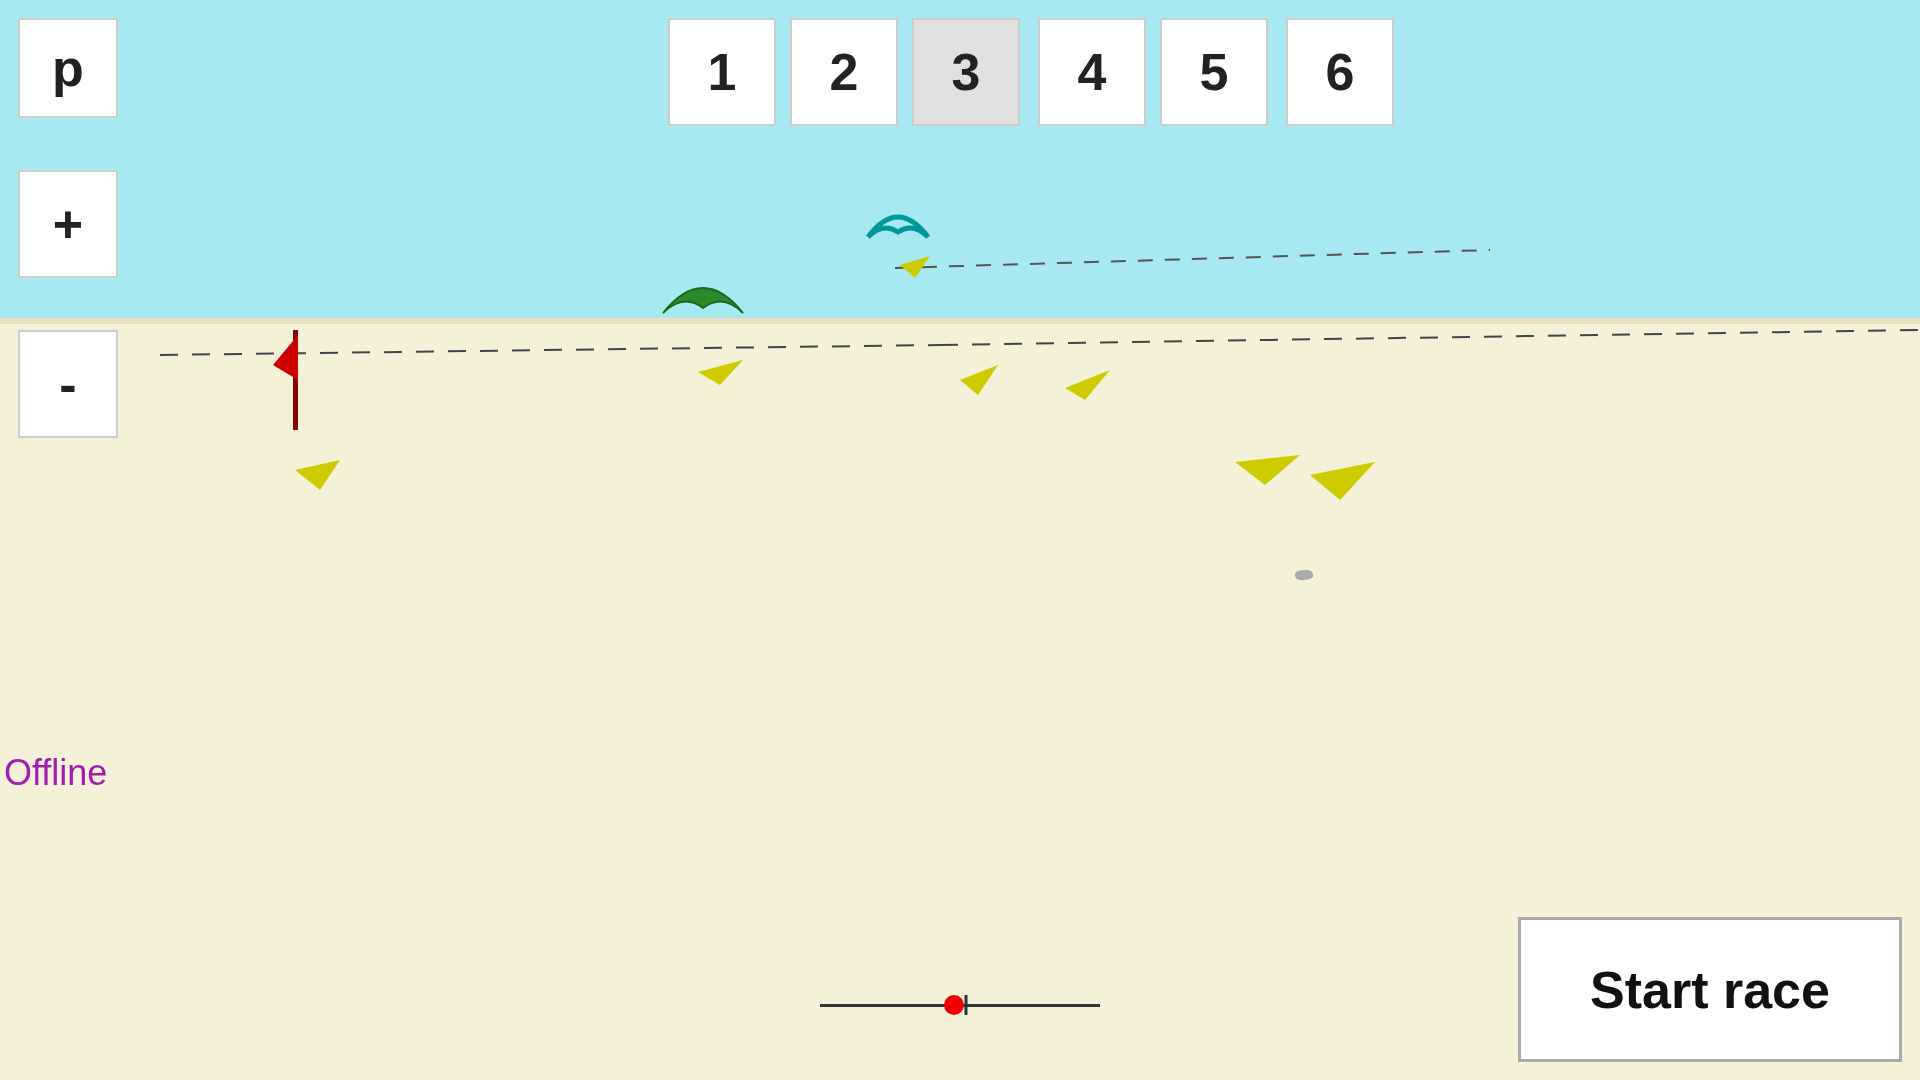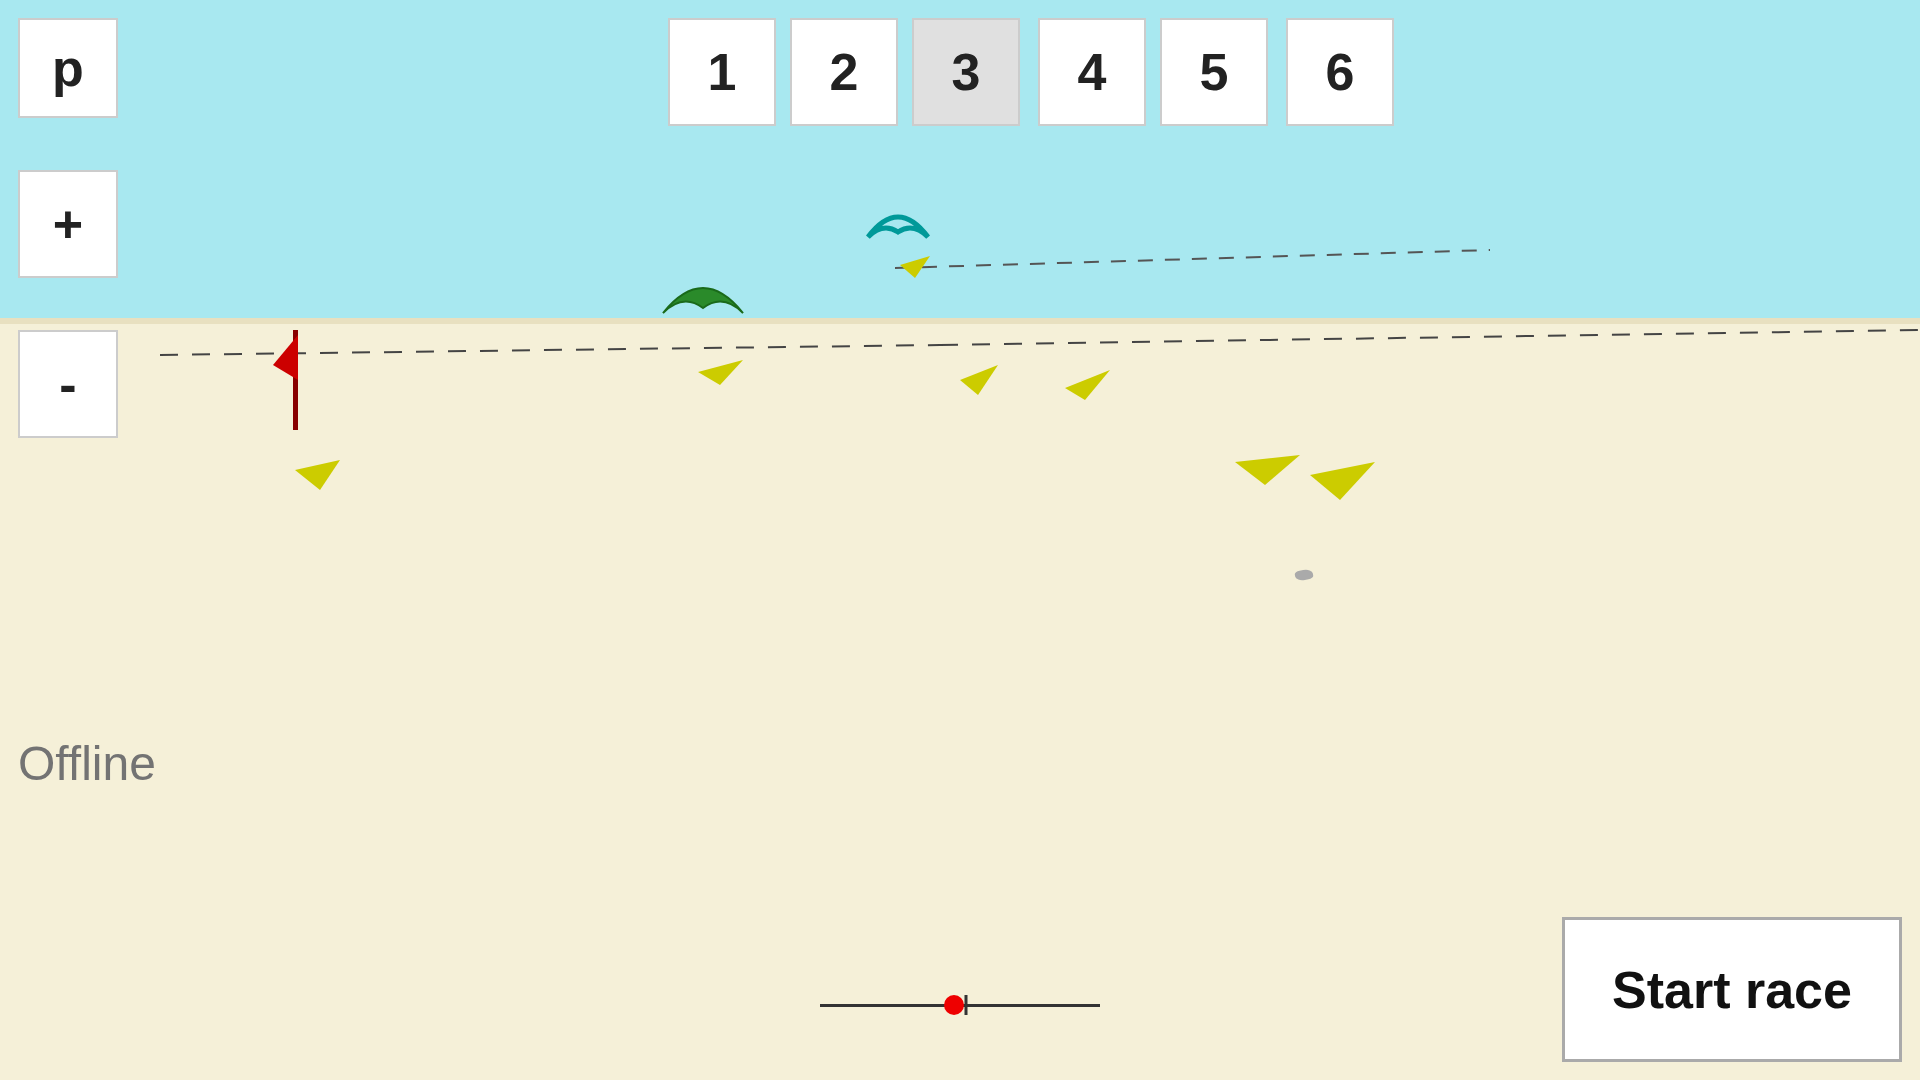--- a/index.html
+++ b/index.html
@@ -115,31 +115,31 @@
     
     #red-flag {
       position: absolute;
       top: 330px; left: 268px;
       width: 55px; height: 100px;
     }
 
     
     #status-text {
       position: absolute;
-      bottom: 280px; left: 18px;
-      font-size: 48px;
-      color: #737373;
+      bottom: 280px; left: 4px;
+      font-size: 36px;
+      color: #a21caf;
       line-height: 1.5;
     }
 
     
     #start-race-btn {
       position: absolute;
       bottom: 18px; right: 18px;
-      width: 340px; height: 145px;
+      width: 384px; height: 145px;
       background: white;
       border: 3px solid #aaa;
       display: flex;
       align-items: center;
       justify-content: center;
       font-size: 52px;
       font-weight: bold;
       color: #111;
       cursor: pointer;
     }

